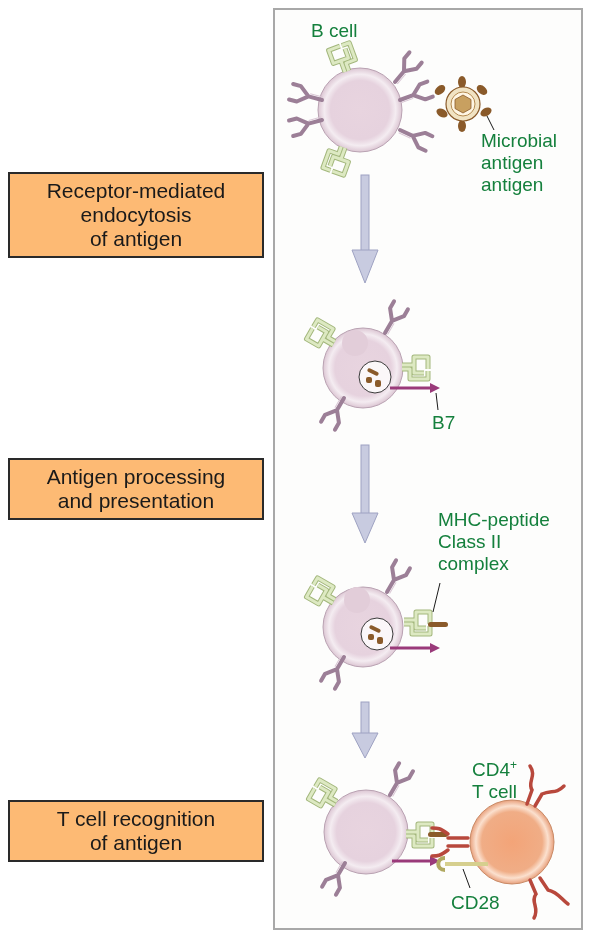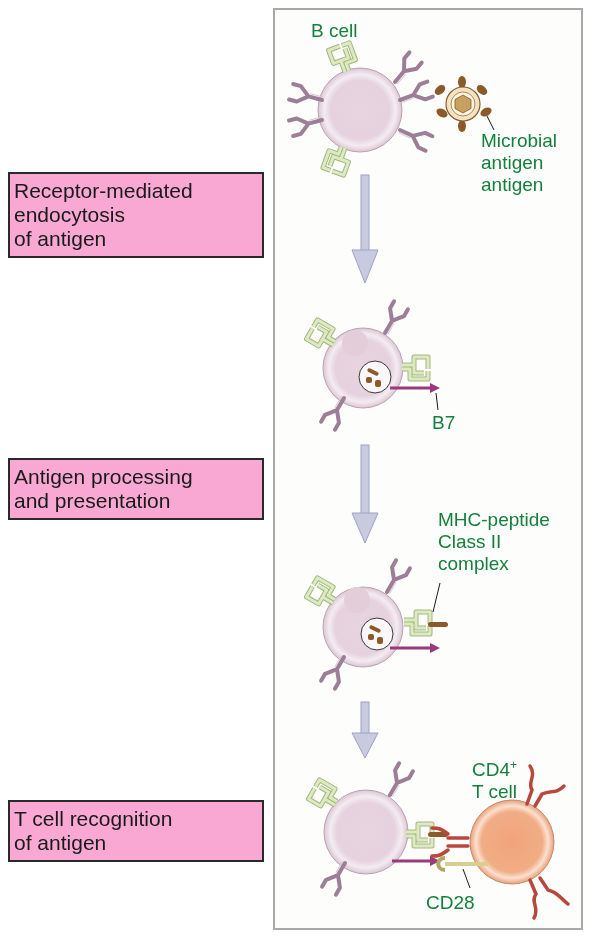--- a/index.html
+++ b/index.html
@@ -1,21 +1,21 @@
 <!DOCTYPE html>
 <html><head>
 <meta charset="utf-8">
 <style>
   html, body { margin:0; padding:0; background:#ffffff; }
   body { width:600px; height:942px; position:relative; overflow:hidden;
          font-family:"Liberation Sans", sans-serif; color:#1a1a1a; }
   .frame { position:absolute; left:273px; top:8px; width:310px; height:922px;
            border:2px solid #a8a8a8; box-sizing:border-box; background:#fdfdfc; }
   .step-box { position:absolute; left:8px; width:256px; border:2px solid #2a2a2a;
-              background:#f9a8d4; box-sizing:border-box; 
+              background:#fdba74; box-sizing:border-box; text-align:center;
               font-size:21px; line-height:24px; padding:5px 4px; }
   .step-box span { display:block; }
   .label { position:absolute; font-size:19px; line-height:22px; color:#15803d; }
   svg.diagram { position:absolute; left:0; top:0; }
 </style>
 </head>
 <body>
 
 <div class="frame"></div>
 
@@ -167,13 +167,13 @@
 <div class="label" style="left:432px; top:412px;">B7</div>
 <div class="label" style="left:438px; top:509px;">
   <div>MHC-peptide</div>
   <div>Class II</div>
   <div>complex</div>
 </div>
 <div class="label" style="left:472px; top:754px;text-align:right;">
   <div><span>CD4</span><sup style="font-size:12px;">+</sup></div>
   <div>T cell</div>
 </div>
-<div class="label" style="left:426px; top:892px;">CD28</div>
+<div class="label" style="left:451px; top:892px;">CD28</div>
 
 </body></html>

